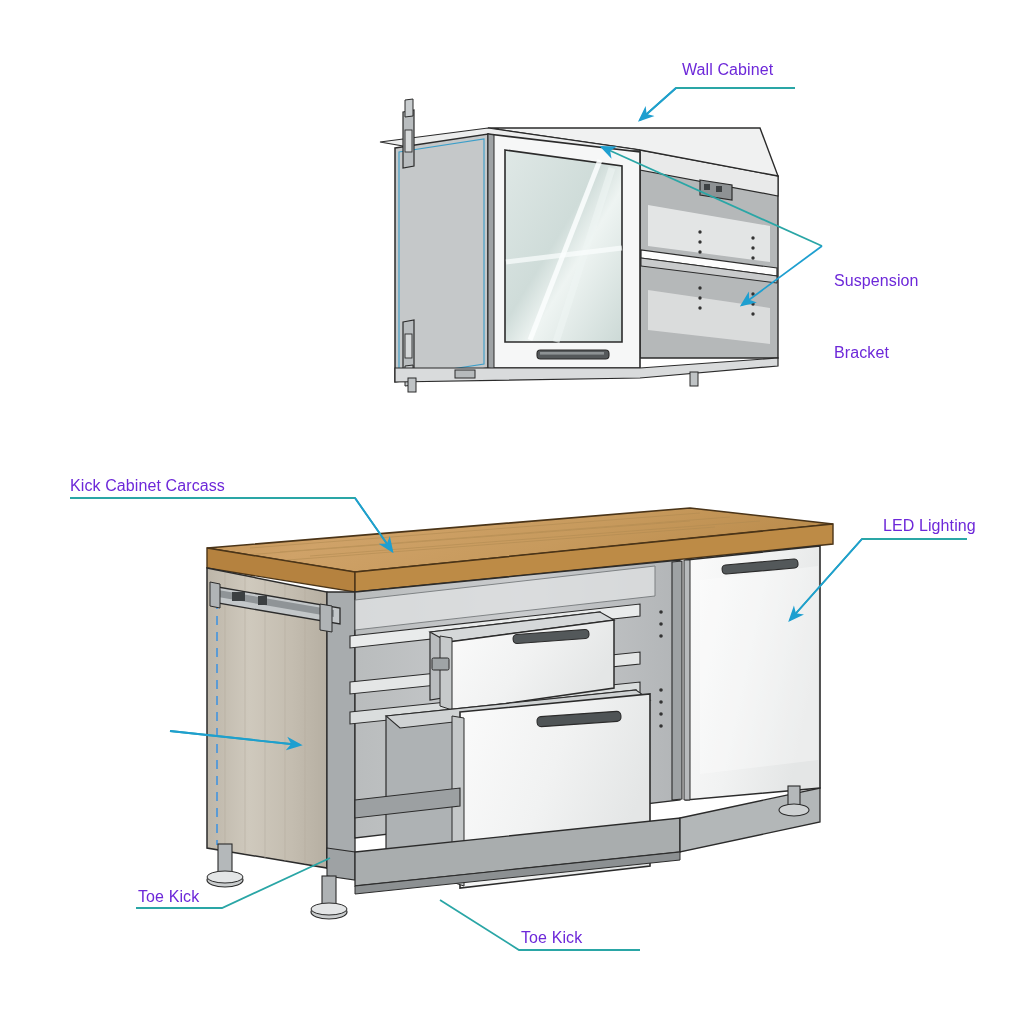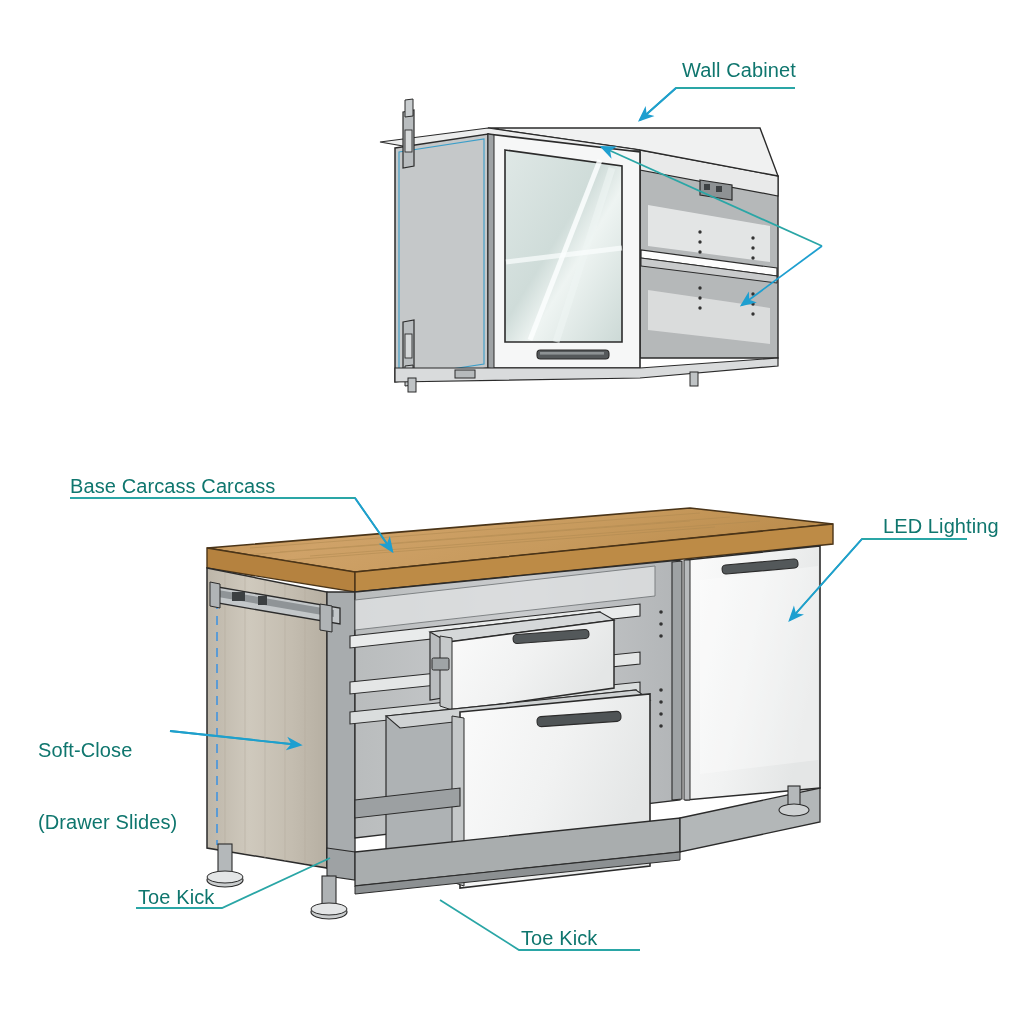--- a/index.html
+++ b/index.html
@@ -17,23 +17,23 @@
   }
   #art {
     position: absolute;
     left: 0;
     top: 0;
     width: 1024px;
     height: 1024px;
   }
   .lbl {
     position: absolute;
-    color: #0f766e;
+    color: #6d28d9;
     font-family: "Liberation Sans", sans-serif;
-    font-size: 20px;
+    font-size: 16px;
     line-height: 24px;
     white-space: pre;
     letter-spacing: 0.1px;
   }
   #lbl-wall-cabinet       { left: 682px; top: 58px; }
   #lbl-suspension-bracket { left: 834px; top: 221px; }
   #lbl-base-carcass       { left: 70px;  top: 474px; }
   #lbl-led-lighting       { left: 883px; top: 514px; }
   #lbl-soft-close         { left: 38px;  top: 690px; }
   #lbl-toe-kick-1         { left: 138px; top: 885px; }
@@ -277,27 +277,27 @@
       <path d="M676,88 L640,120" marker-end="url(#arrowBlue)"></path>
       <path d="M822,246 L742,305" marker-end="url(#arrowBlue)"></path>
       <path d="M355,498 L392,551" marker-end="url(#arrowBlue)"></path>
       <path d="M862,539 L790,620" marker-end="url(#arrowBlue)"></path>
       <path d="M170,731 L300,745" marker-end="url(#arrowBlue)"></path>
     </g>
   </svg>
 
   <div class="lbl" id="lbl-wall-cabinet">Wall Cabinet</div>
 
-
-  <div class="lbl" id="lbl-base-carcass">Base Carcass Carcass</div>
+  <div class="lbl" id="lbl-suspension-bracket">
+    <div>Suspension</div>
+    <div>Bracket</div>
+  </div>
+
+  <div class="lbl" id="lbl-base-carcass">Kick Cabinet Carcass</div>
 
   <div class="lbl" id="lbl-led-lighting">LED Lighting</div>
 
-  <div class="lbl" id="lbl-soft-close">
-    <div>Soft-Close</div>
-    <div>(Drawer Slides)</div>
-  </div>
 
   <div class="lbl" id="lbl-toe-kick-1">Toe Kick</div>
 
   <div class="lbl" id="lbl-toe-kick-2">Toe Kick</div>
 
 </div>
 
 </body></html>

